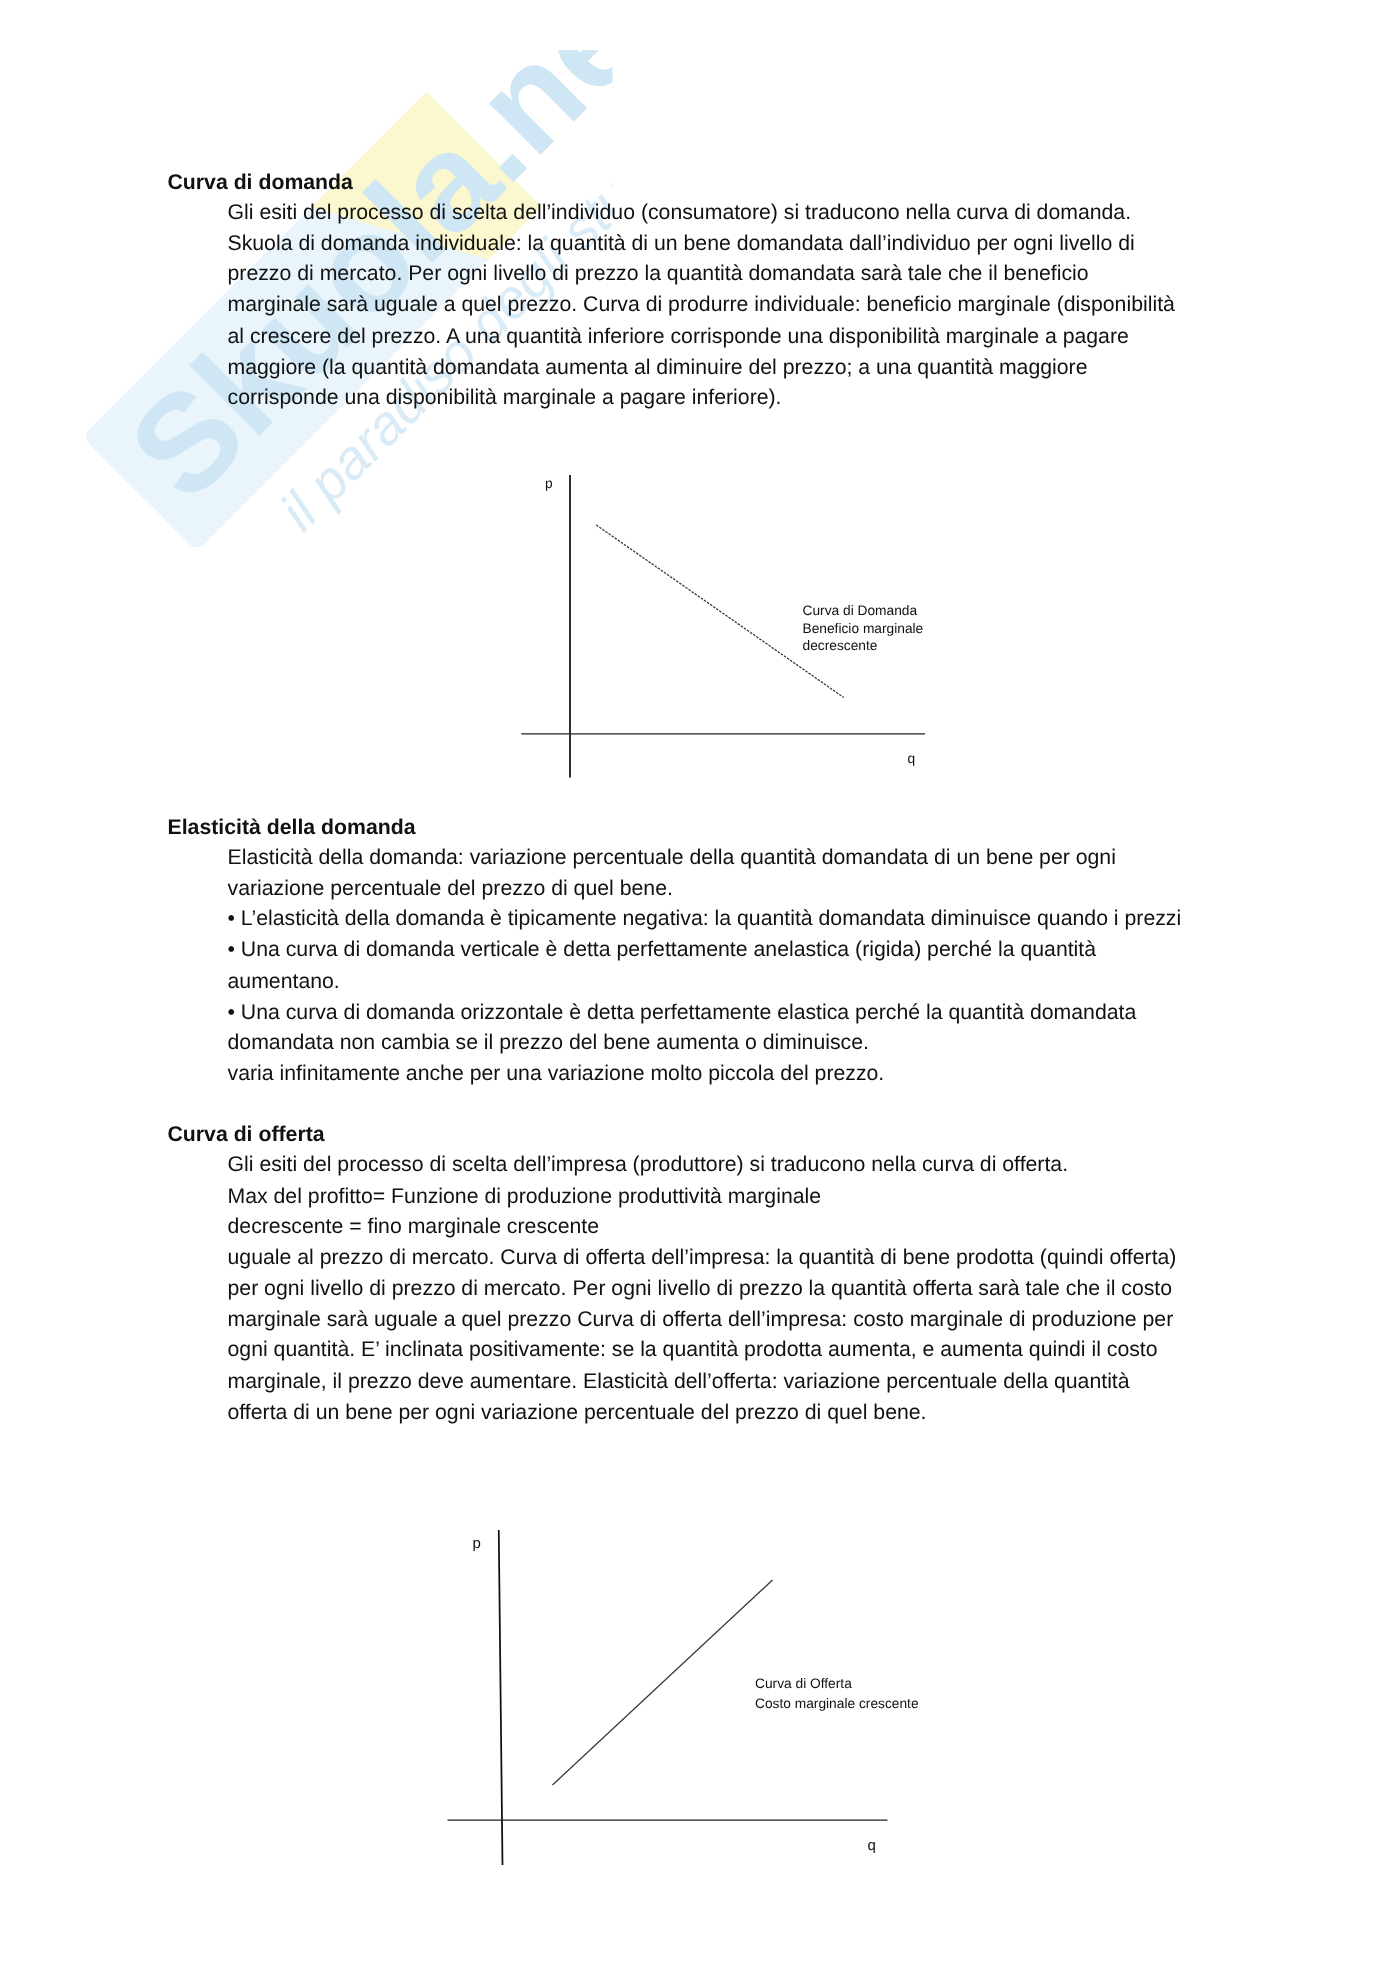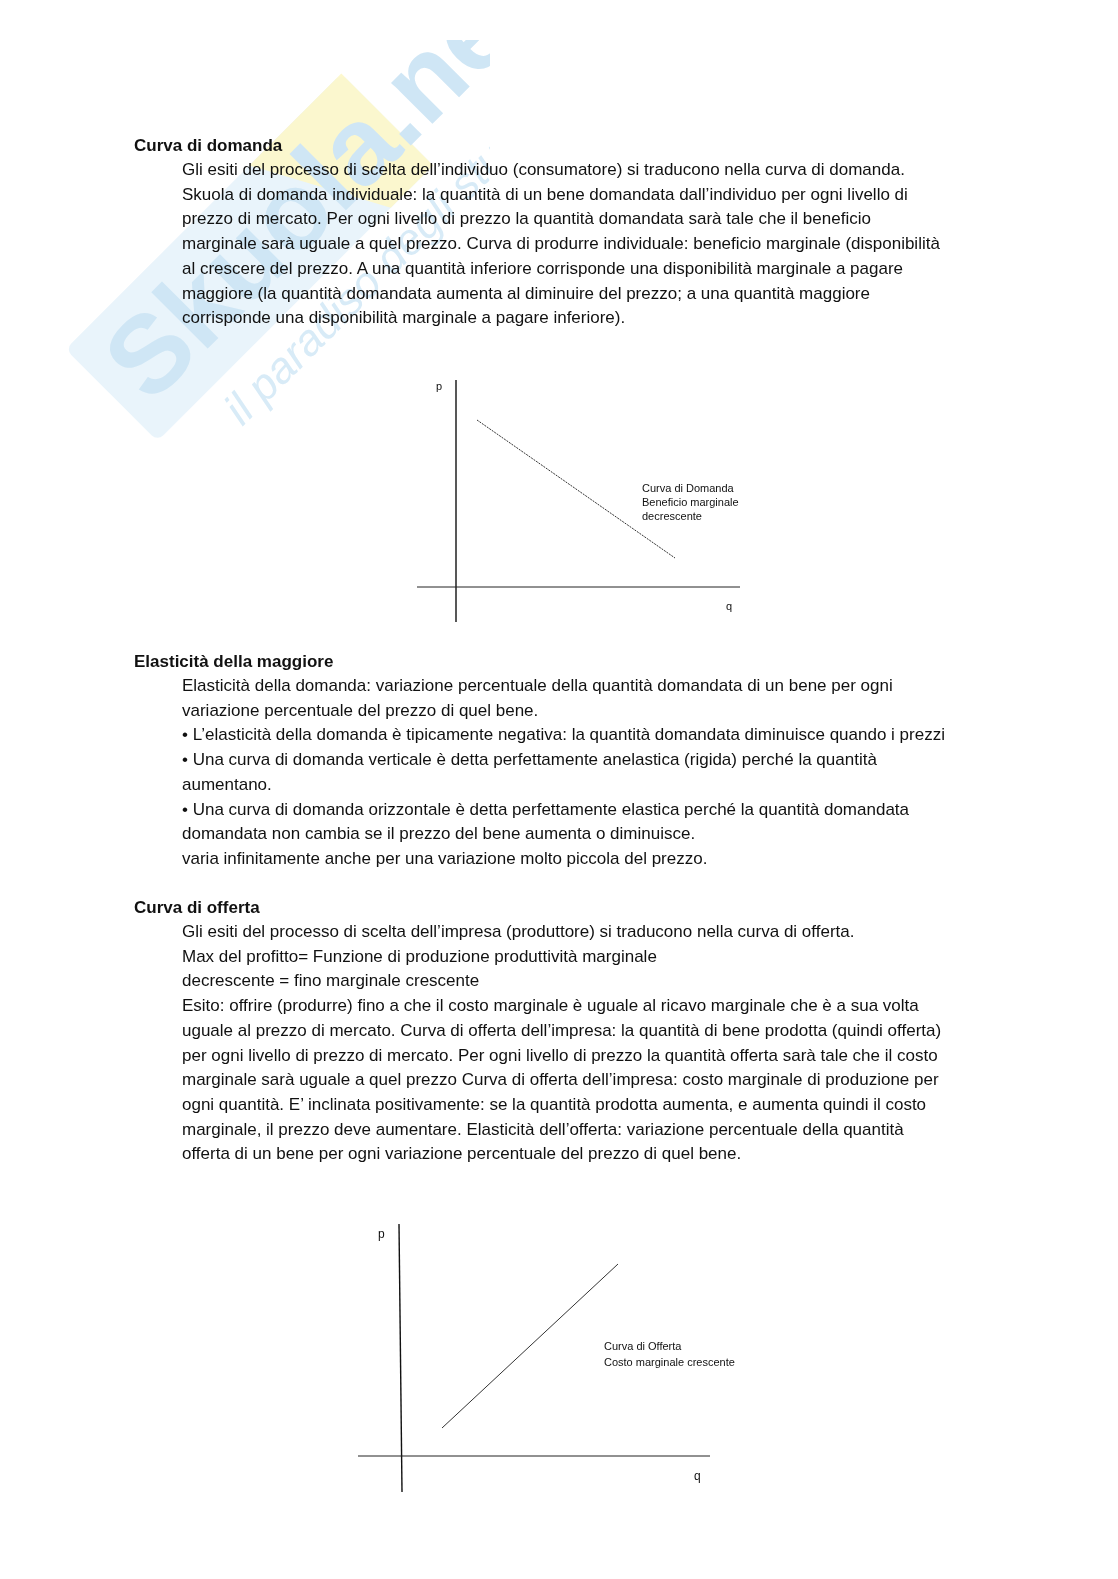--- a/index.html
+++ b/index.html
@@ -36,40 +36,39 @@
       <span class="line">Skuola di domanda individuale: la quantità di un bene domandata dall’individuo per ogni livello di</span>
       <span class="line">prezzo di mercato. Per ogni livello di prezzo la quantità domandata sarà tale che il beneficio</span>
       <span class="line">marginale sarà uguale a quel prezzo. Curva di produrre individuale: beneficio marginale (disponibilità</span>
       <span class="line">al crescere del prezzo. A una quantità inferiore corrisponde una disponibilità marginale a pagare</span>
       <span class="line">maggiore (la quantità domandata aumenta al diminuire del prezzo; a una quantità maggiore</span>
       <span class="line">corrisponde una disponibilità marginale a pagare inferiore).</span>
     </p>
   </div>
 
   <div class="block" style="top:650px;">
-    <h2 class="heading">Elasticità della maggiore</h2>
+    <h2 class="heading">Elasticità della domanda</h2>
     <p class="para">
       <span class="line">Elasticità della domanda: variazione percentuale della quantità domandata di un bene per ogni</span>
       <span class="line">variazione percentuale del prezzo di quel bene.</span>
       <span class="line">• L’elasticità della domanda è tipicamente negativa: la quantità domandata diminuisce quando i prezzi</span>
       <span class="line">• Una curva di domanda verticale è detta perfettamente anelastica (rigida) perché la quantità</span>
       <span class="line">aumentano.</span>
       <span class="line">• Una curva di domanda orizzontale è detta perfettamente elastica perché la quantità domandata</span>
       <span class="line">domandata non cambia se il prezzo del bene aumenta o diminuisce.</span>
       <span class="line">varia infinitamente anche per una variazione molto piccola del prezzo.</span>
     </p>
   </div>
 
   <div class="block" style="top:896px;">
     <h2 class="heading">Curva di offerta</h2>
     <p class="para">
       <span class="line">Gli esiti del processo di scelta dell’impresa (produttore) si traducono nella curva di offerta.</span>
       <span class="line">Max del profitto=  Funzione di produzione produttività marginale</span>
       <span class="line">decrescente = fino marginale crescente</span>
-      <span class="line">Esito: offrire (produrre) fino a che il costo marginale è uguale al ricavo marginale che è a sua volta</span>
       <span class="line">uguale al prezzo di mercato. Curva di offerta dell’impresa: la quantità di bene prodotta (quindi offerta)</span>
       <span class="line">per ogni livello di prezzo di mercato. Per ogni livello di prezzo la quantità offerta sarà tale che il costo</span>
       <span class="line">marginale sarà uguale a quel prezzo  Curva di offerta dell’impresa: costo marginale di produzione per</span>
       <span class="line">ogni quantità. E’ inclinata positivamente: se la quantità prodotta aumenta, e aumenta quindi il costo</span>
       <span class="line">marginale, il prezzo deve aumentare. Elasticità dell’offerta: variazione percentuale della quantità</span>
       <span class="line">offerta di un bene per ogni variazione percentuale del prezzo di quel bene.</span>
     </p>
   </div>
 </div>
 

